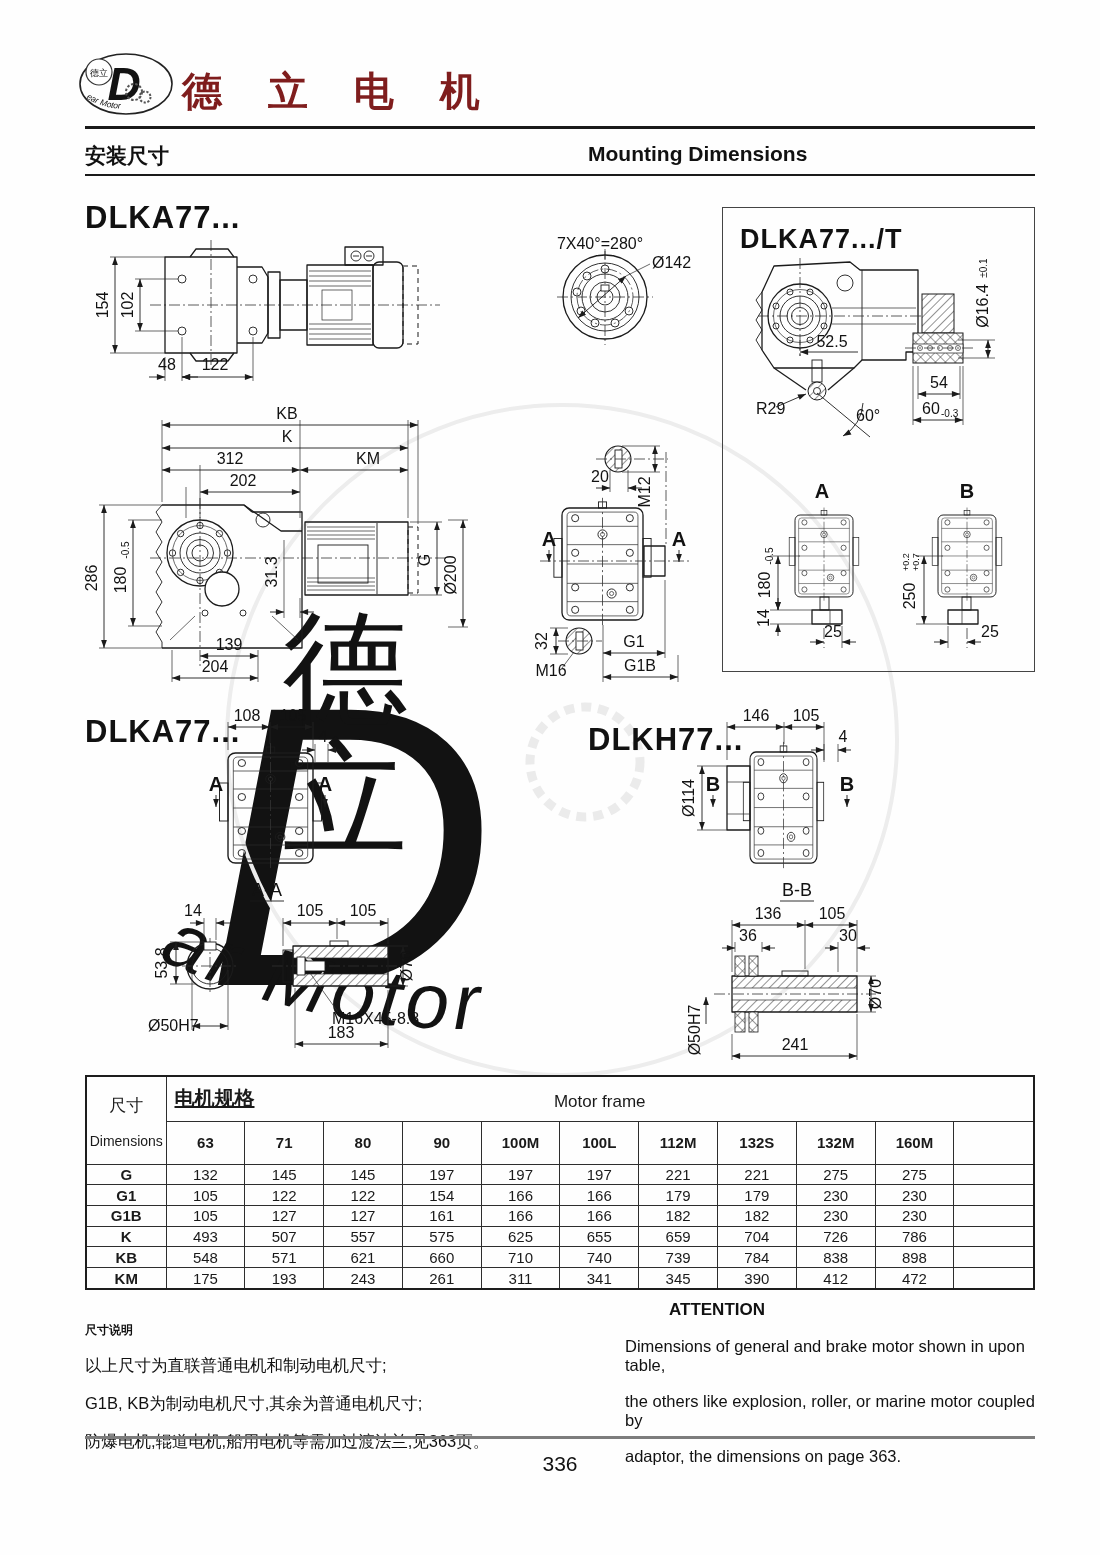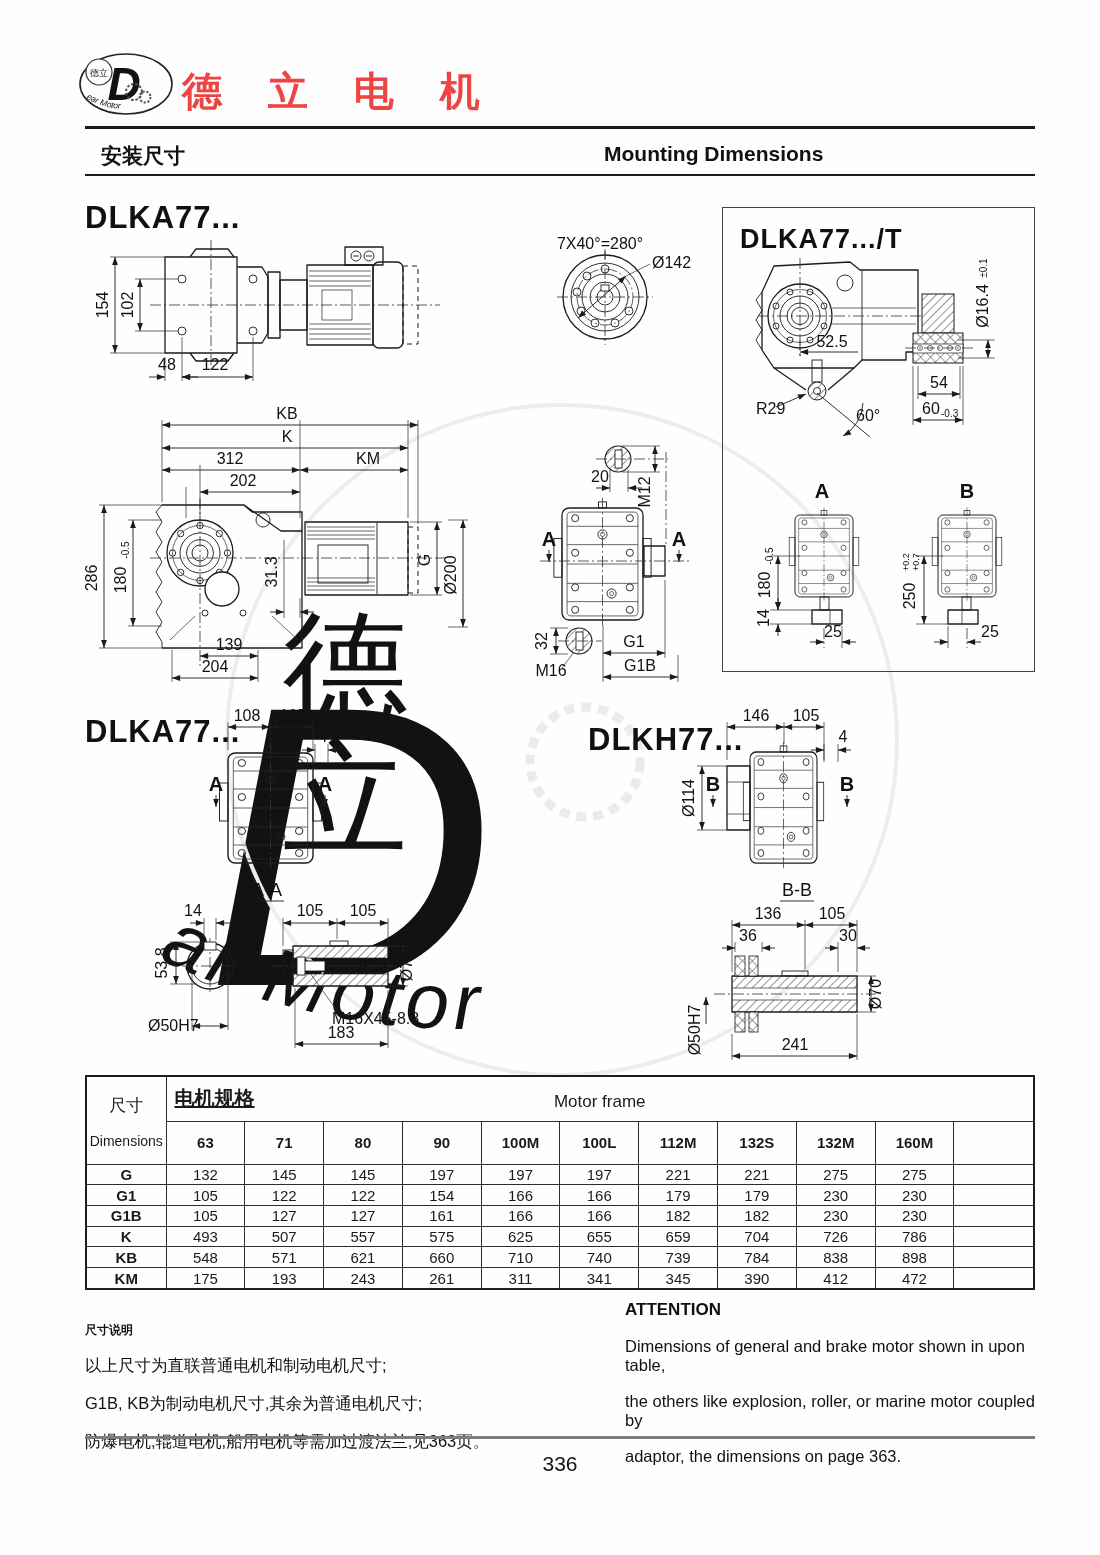--- a/index.html
+++ b/index.html
@@ -2,23 +2,23 @@
 <html><head>
 <meta charset="utf-8">
 <style>
   html,body{margin:0;padding:0;background:#9a9a9a;}
   .page{position:relative;width:1100px;height:1555px;background:#fefefe;margin:0 auto;overflow:hidden;
         font-family:"Liberation Sans",sans-serif;color:#111;}
   .abs{position:absolute;}
   .wm{z-index:0;}
   .art{z-index:1;}
   .txt{z-index:2;}
-  .brand{font-family:"DejaVu Serif",serif;font-weight:bold;font-size:40px;letter-spacing:16px;color:#ef4444;}
+  .brand{font-family:"DejaVu Serif",serif;font-weight:bold;font-size:40px;letter-spacing:16px;color:#7f1d1d;}
   .rule{background:#1a1a1a;}
-  .sec-title{font-size:21px;font-weight:bold;margin-left:16px;}
+  .sec-title{font-size:21px;font-weight:bold;}
   .dwg-title{font-size:31px;font-weight:bold;letter-spacing:1px;}
   .tbox{border:1.6px solid #444;}
   
   .o{fill:none;stroke:#1b1b1b;stroke-width:1.3;stroke-linejoin:round;}
   .o2{fill:none;stroke:#1b1b1b;stroke-width:0.9;}
   .thin{fill:none;stroke:#2a2a2a;stroke-width:0.7;}
   .cl{fill:none;stroke:#333;stroke-width:0.8;stroke-dasharray:11 3 2 3;}
   .dash{fill:none;stroke:#1b1b1b;stroke-width:1;stroke-dasharray:5 4;}
   .dim{fill:none;stroke:#1b1b1b;stroke-width:0.9;}
   .ar{marker-start:url(#ma);marker-end:url(#ma);}
@@ -38,21 +38,21 @@
   .dimcol{width:80px;}
   .lastcol{width:80px;}
   td.rowlabel{font-weight:bold;}
   .hcell{position:relative;height:38px;}
   .hspec{position:absolute;left:8px;top:8px;font-weight:bold;font-size:20px;text-decoration:underline;}
   .hframe{display:block;text-align:center;font-size:17px;font-weight:normal;padding-top:7px;}
   .dimhead .cn{display:block;font-size:17px;margin-top:2px;}
   .dimhead .en{display:block;font-size:14px;margin-top:16px;}
   .note-title{font-size:12px;font-weight:600;margin-top:22px;}
   .note-line{font-size:16.5px;margin-top:16px;}
-  .att-title{font-size:17px;font-weight:bold;}
+  .att-title{font-size:17px;font-weight:bold;margin-left:44px;}
   .att-line{font-size:16.5px;margin-top:17px;}
   .pagenum{font-size:21px;text-align:center;width:100px;}
 </style>
 </head>
 <body>
 
 <div class="page">
 
   <svg class="abs wm" style="left:0;top:0" width="1100" height="1555">
     <text x="350" y="985" font-size="400" font-family="DejaVu Serif,serif" font-style="italic" fill="#f0f0f0">D</text>

